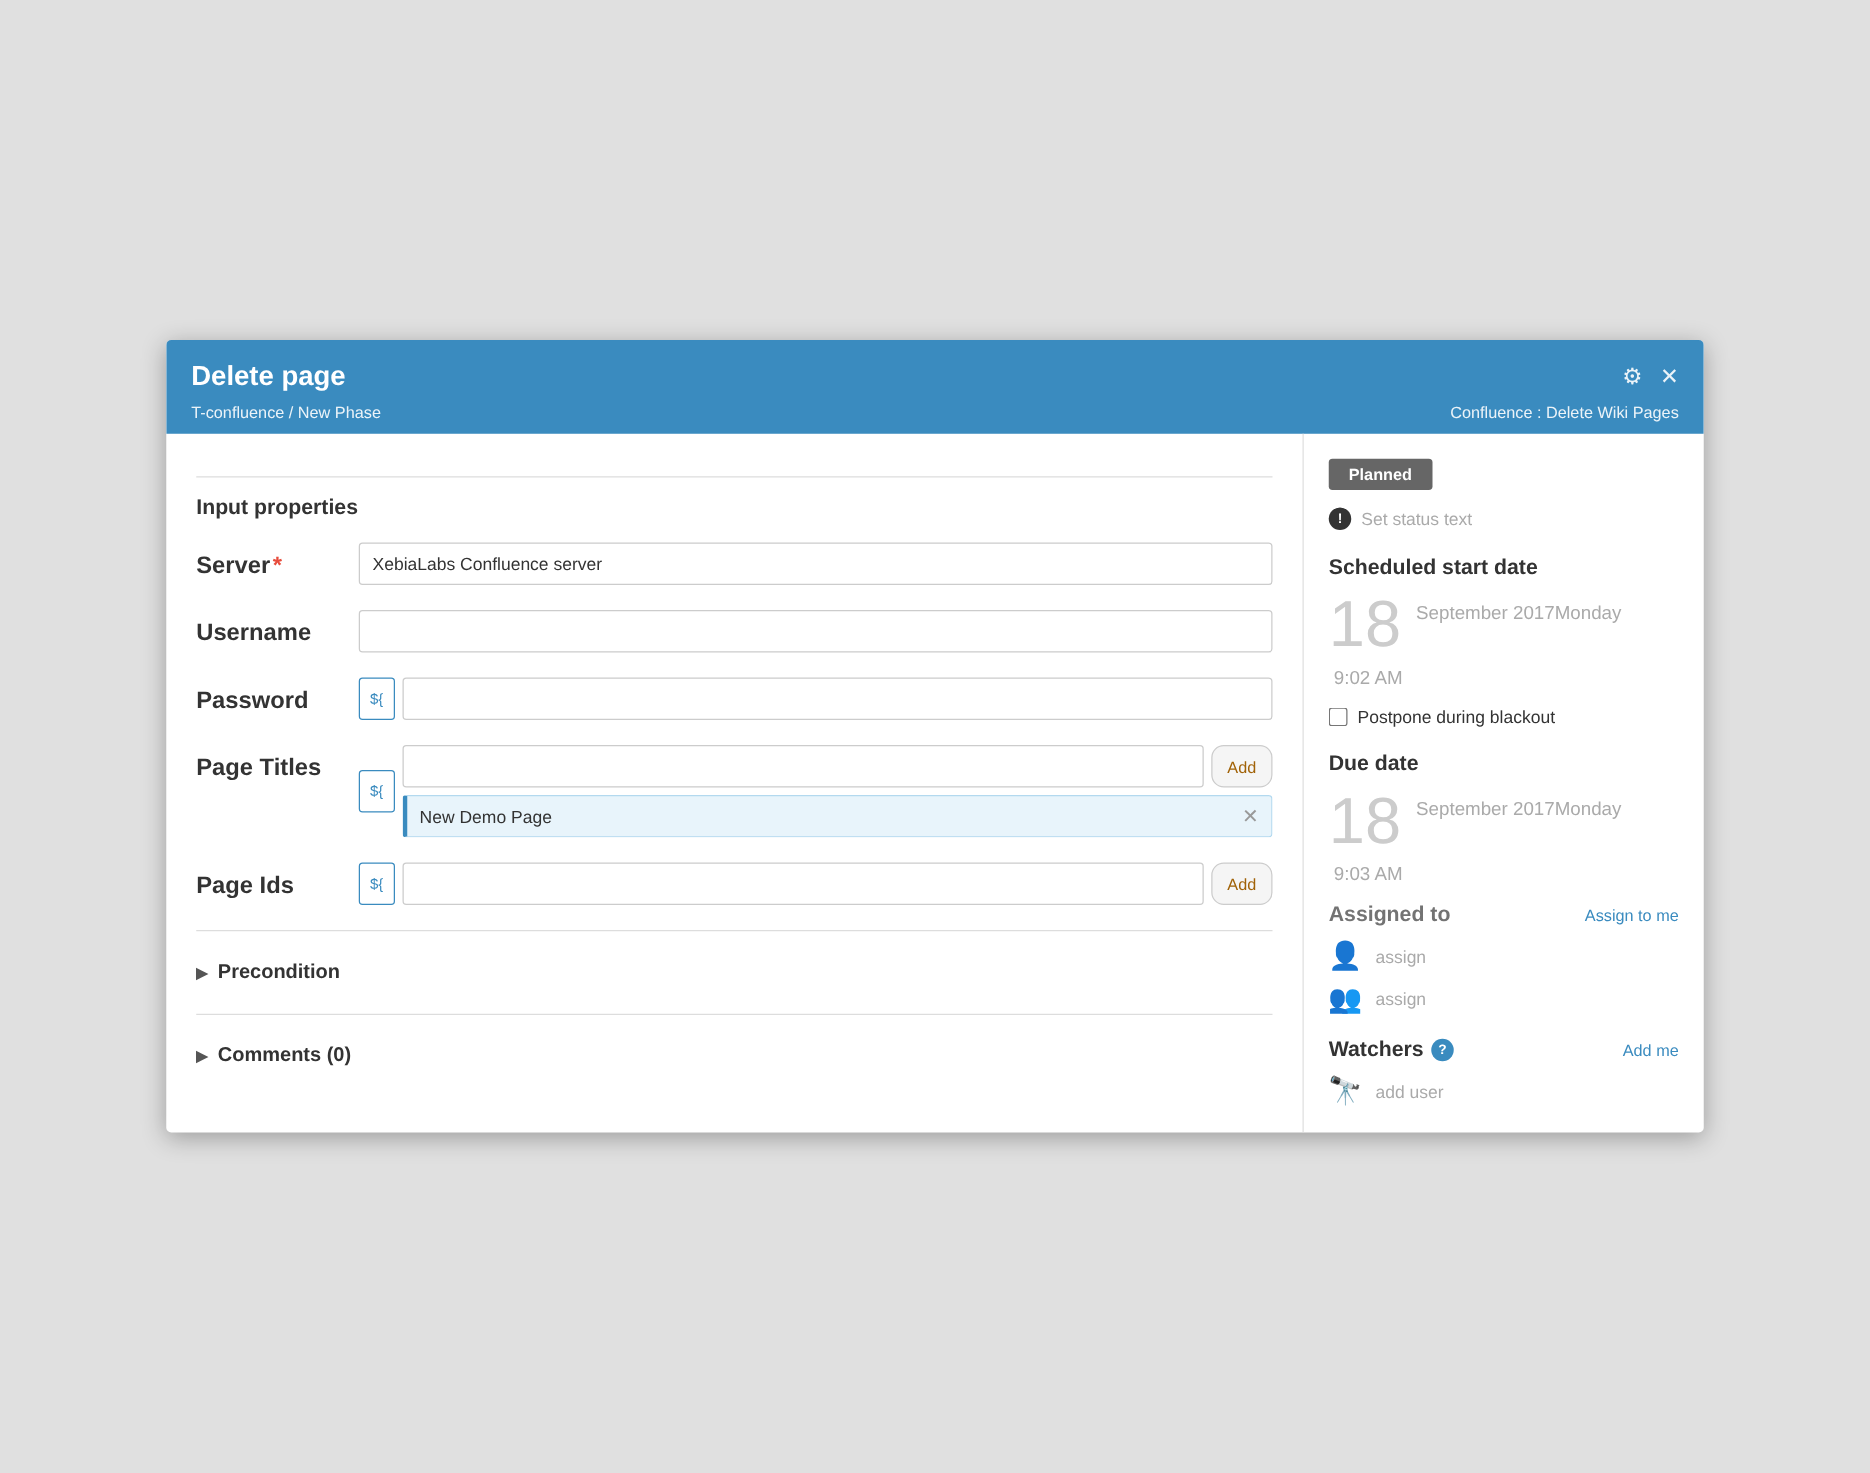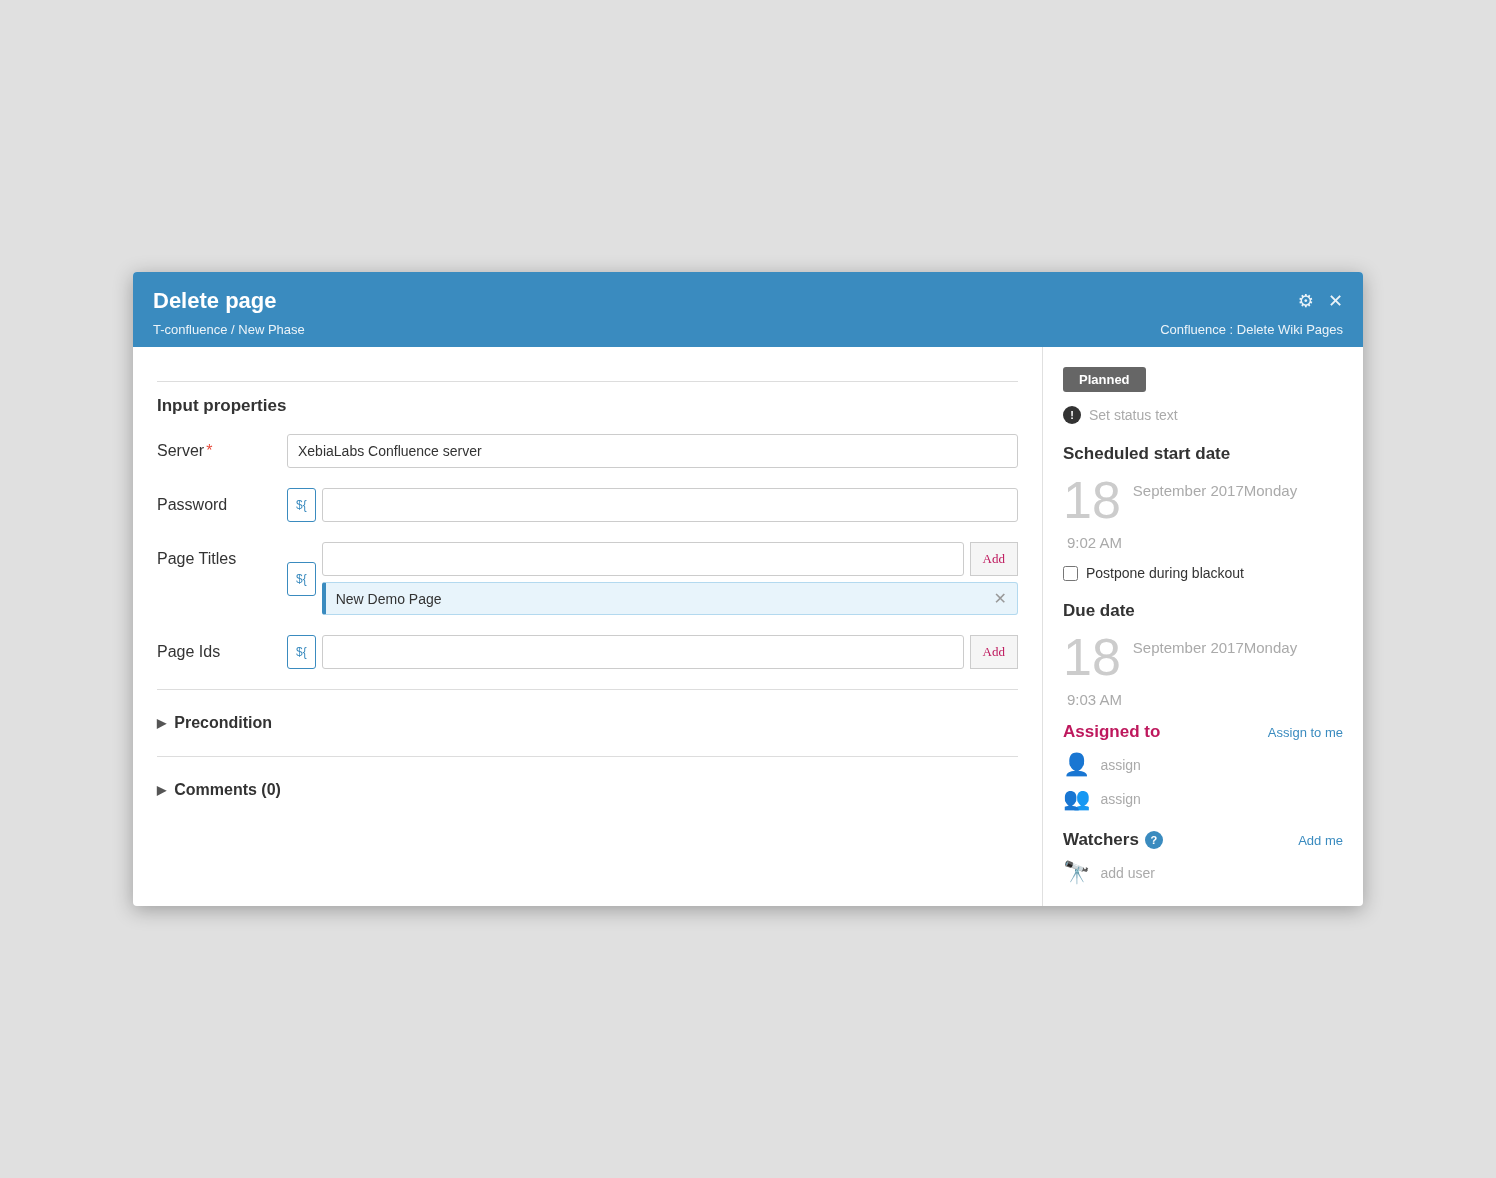--- a/index.html
+++ b/index.html
@@ -79,22 +79,22 @@
       margin-bottom: 18px;
       color: #333;
     }
     .form-row {
       display: flex;
       align-items: flex-start;
       margin-bottom: 20px;
     }
     .form-label {
       width: 130px;
-      font-size: 16px;
-      font-weight: normal;
+      font-size: 19px;
+      font-weight: bold;
       color: #333;
       padding-top: 8px;
       flex-shrink: 0;
     }
     .required-star {
       color: #e74c3c;
       margin-left: 2px;
     }
     .form-control-wrap {
       flex: 1;
@@ -121,28 +121,27 @@
       font-size: 12px;
       cursor: pointer;
       height: 34px;
       white-space: nowrap;
       display: flex;
       align-items: center;
     }
     .add-btn {
       border: 1px solid #ccc;
       background: #f5f5f5;
-      color: #be185d;
-      border-radius: 0;
+      color: #a16207;
+      border-radius: 10px;
       padding: 4px 12px;
       font-size: 13px;
       cursor: pointer;
       height: 34px;
       white-space: nowrap;
-      font-family: Liberation Serif, serif;
     }
     .page-titles-wrap {
       flex: 1;
       display: flex;
       flex-direction: column;
       gap: 6px;
     }
     .page-titles-input-row {
       display: flex;
       align-items: center;
@@ -297,21 +296,21 @@
     }
     .assigned-header {
       display: flex;
       justify-content: space-between;
       align-items: center;
       margin-bottom: 10px;
     }
     .assigned-title {
       font-size: 17px;
       font-weight: bold;
-      color: #be185d;
+      color: #737373;
     }
     .assign-me-link {
       font-size: 13px;
       color: #3a8bbf;
       cursor: pointer;
     }
     .assignee-row {
       display: flex;
       align-items: center;
       gap: 10px;
@@ -414,20 +413,28 @@
 
       <div class="form-row">
         <div class="form-label">
           <span>Server</span><span class="required-star">*</span>
         </div>
         <div class="form-control-wrap">
           <input class="form-input" type="text" value="XebiaLabs Confluence server" style="">
         </div>
       </div>
 
+      <div class="form-row">
+        <div class="form-label">
+          <span>Username</span>
+        </div>
+        <div class="form-control-wrap">
+          <input class="form-input" type="text" value="" style="">
+        </div>
+      </div>
 
       <div class="form-row">
         <div class="form-label">
           <span>Password</span>
         </div>
         <div class="form-control-wrap">
           <button class="var-btn">${</button>
           <input class="form-input" type="password" value="" style="">
         </div>
       </div>

